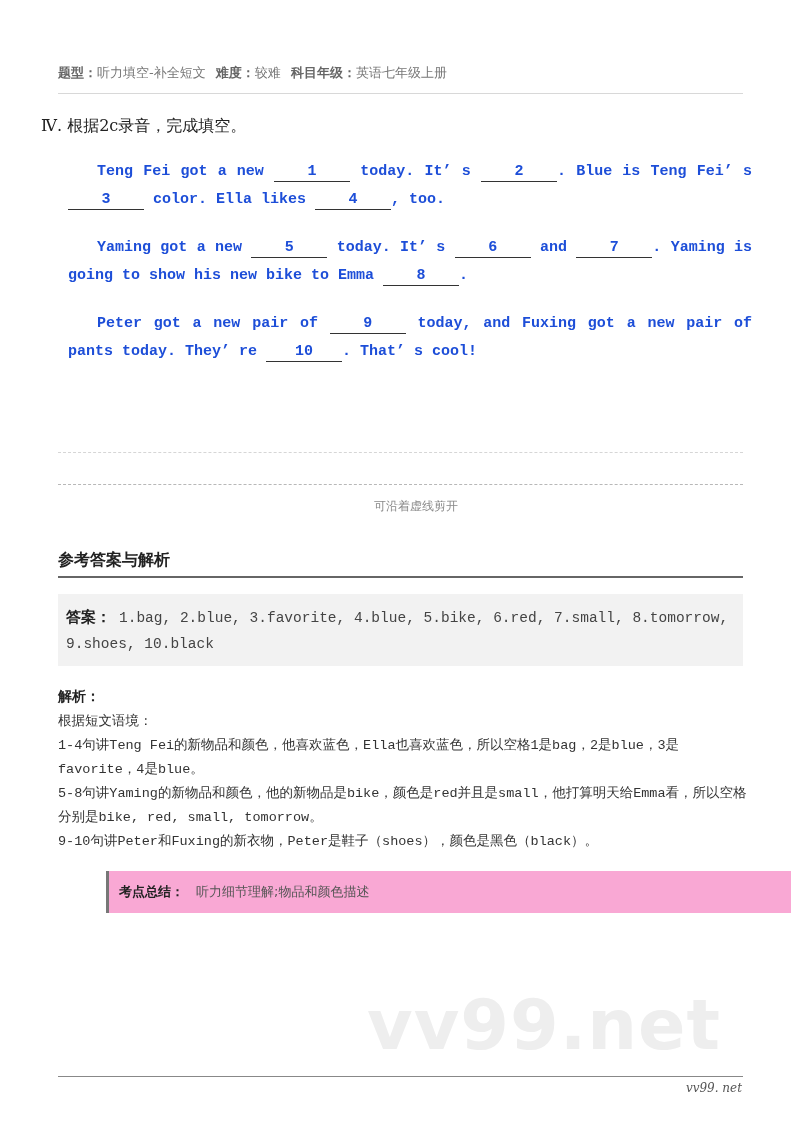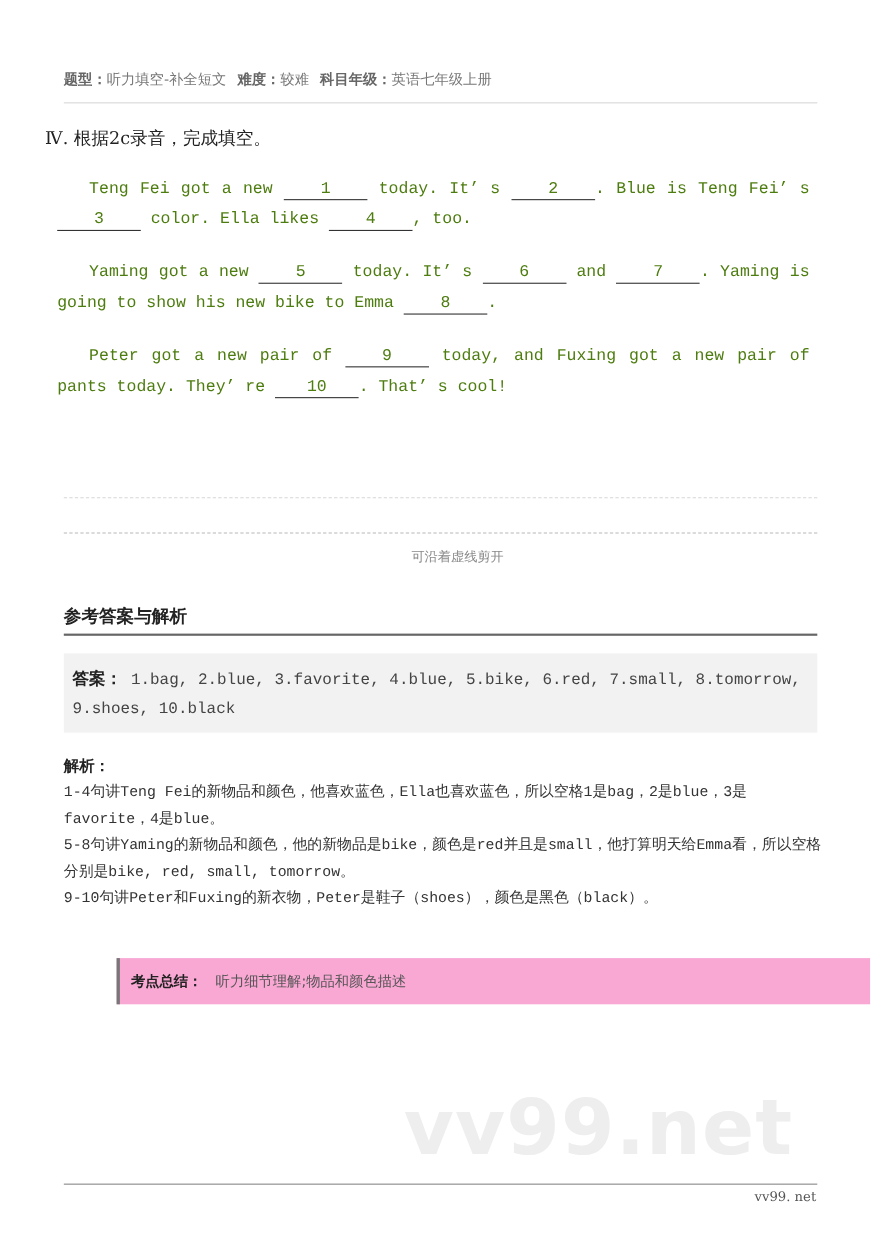--- a/index.html
+++ b/index.html
@@ -15,24 +15,24 @@
   .meta-bar .k { font-weight: bold; color: #666666; }
   .meta-bar .v { margin-right: 6px; text-align: right; }
   .meta-rule { position: absolute; left: 58px; top: 93px; width: 685px; height: 1px; background: #d8d8d8; }
 
   .q-heading {
     position: absolute; left: 41px; top: 115px;
     font-family: "DejaVu Serif", "Liberation Serif", serif;
     font-size: 16px; color: #222; line-height: 22px;
   }
   .para {
-    position: absolute; left: 52px; width: 684px;
+    position: absolute; left: 68px; width: 684px;
     font-family: "Liberation Mono", "DejaVu Sans Mono", monospace;
-    font-size: 15px; color: #4d7c0f; line-height: 28px;
-    text-indent: 29px; text-align: justify;
+    font-size: 15px; color: #1d4ed8; line-height: 28px;
+    text-indent: 29px; text-align: justify; font-weight: bold;
   }
   .p1 { top: 158px; }
   .p2 { top: 234px; }
   .p3 { top: 310px; }
   .blank {
     display: inline-block; text-indent: 0; text-align: center;
     border-bottom: 1px solid #333; line-height: 18px; padding: 0;
     width: 76px;
   }
 
@@ -83,21 +83,21 @@
   .summary-label { font-weight: bold; color: #222; margin-right: 12px; }
 
   .watermark {
     position: absolute; left: 367px; top: 985px;
     font-family: "DejaVu Sans", sans-serif; font-weight: bold;
     font-size: 70px; color: #eeeeee; letter-spacing: 1px; line-height: 80px;
   }
   .footer-rule { position: absolute; left: 58px; top: 1076px; width: 685px; height: 1px; background: #888; }
   .footer-site {
     position: absolute; right: 58px; top: 1081px;
-    font-family: "DejaVu Serif", "Liberation Serif", serif; 
+    font-family: "DejaVu Serif", "Liberation Serif", serif; font-style: italic;
     font-size: 12px; color: #555;
   }
 </style>
 </head>
 <body>
 
 <div class="meta-bar">
   <span class="k">题型：</span><span class="v">听力填空-补全短文</span>
   <span class="k">难度：</span><span class="v">较难</span>
   <span class="k">科目年级：</span><span class="v">英语七年级上册</span>
@@ -126,20 +126,21 @@
 <div class="section-rule"></div>
 
 <div class="answer-box">
   <div class="answer-text">
     <span class="answer-label">答案：</span><span>1.bag, 2.blue, 3.favorite, 4.blue, 5.bike, 6.red, 7.small, 8.tomorrow, 9.shoes, 10.black</span>
   </div>
 </div>
 
 <div class="analysis-label">解析：</div>
 <div class="analysis">
+  <div>根据短文语境：</div>
   <div>1-4句讲Teng Fei的新物品和颜色，他喜欢蓝色，Ella也喜欢蓝色，所以空格1是bag，2是blue，3是favorite，4是blue。</div>
   <div>5-8句讲Yaming的新物品和颜色，他的新物品是bike，颜色是red并且是small，他打算明天给Emma看，所以空格分别是bike, red, small, tomorrow。</div>
   <div>9-10句讲Peter和Fuxing的新衣物，Peter是鞋子（shoes），颜色是黑色（black）。</div>
 </div>
 
 <div class="summary-box">
   <div class="summary-text">
     <span class="summary-label">考点总结：</span><span>听力细节理解;物品和颜色描述</span>
   </div>
 </div>

